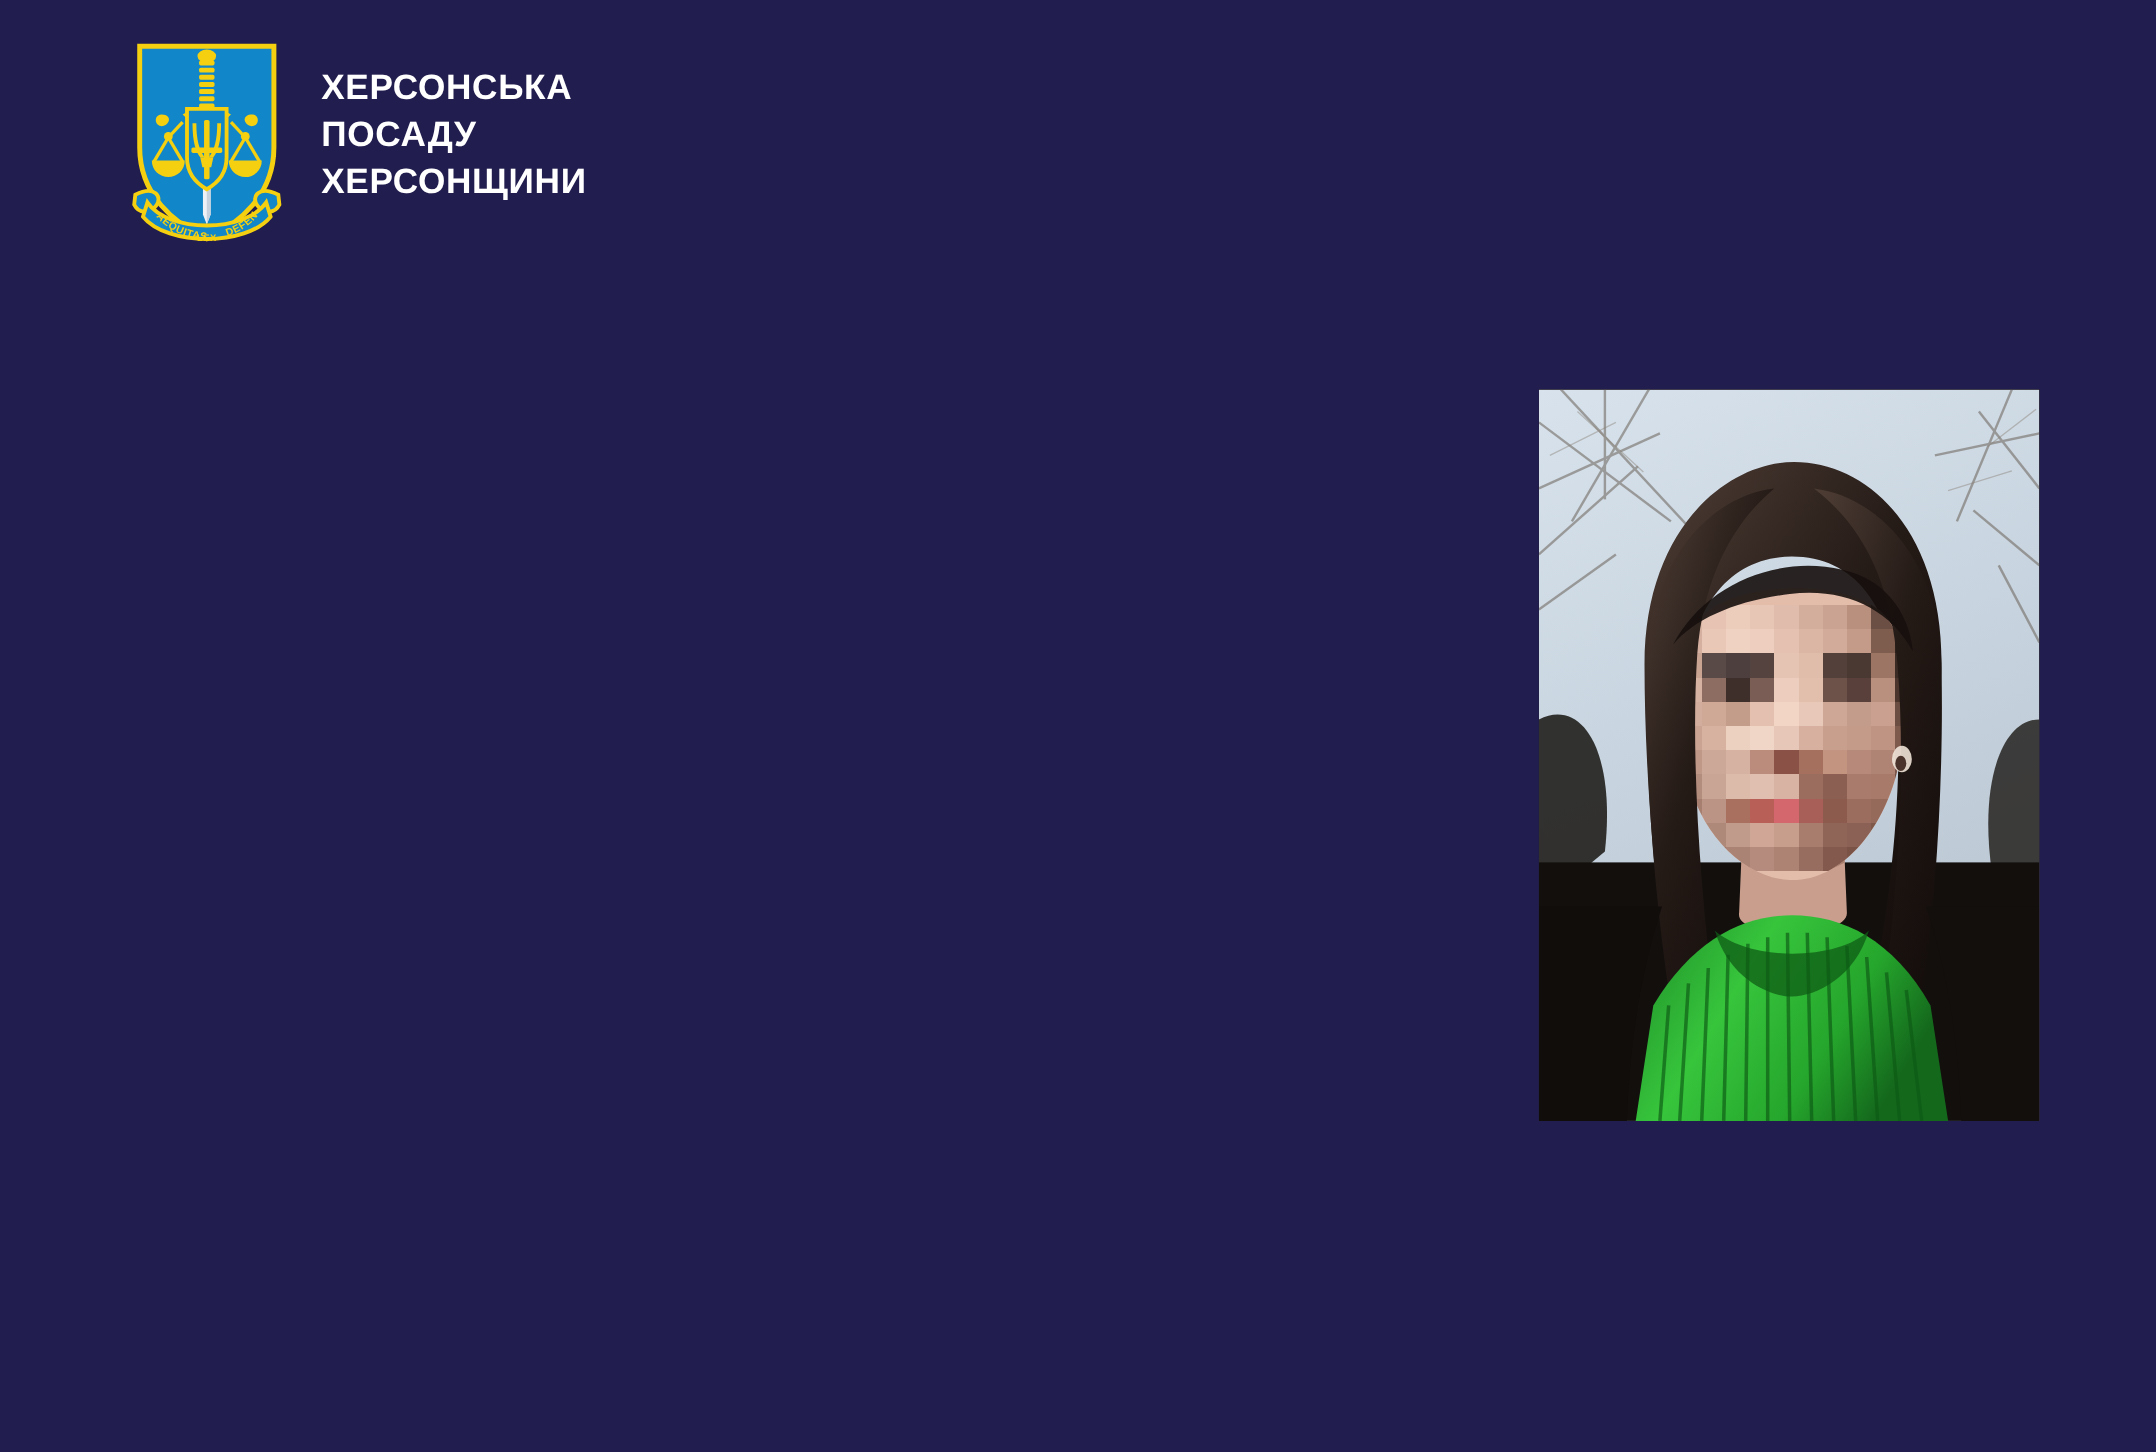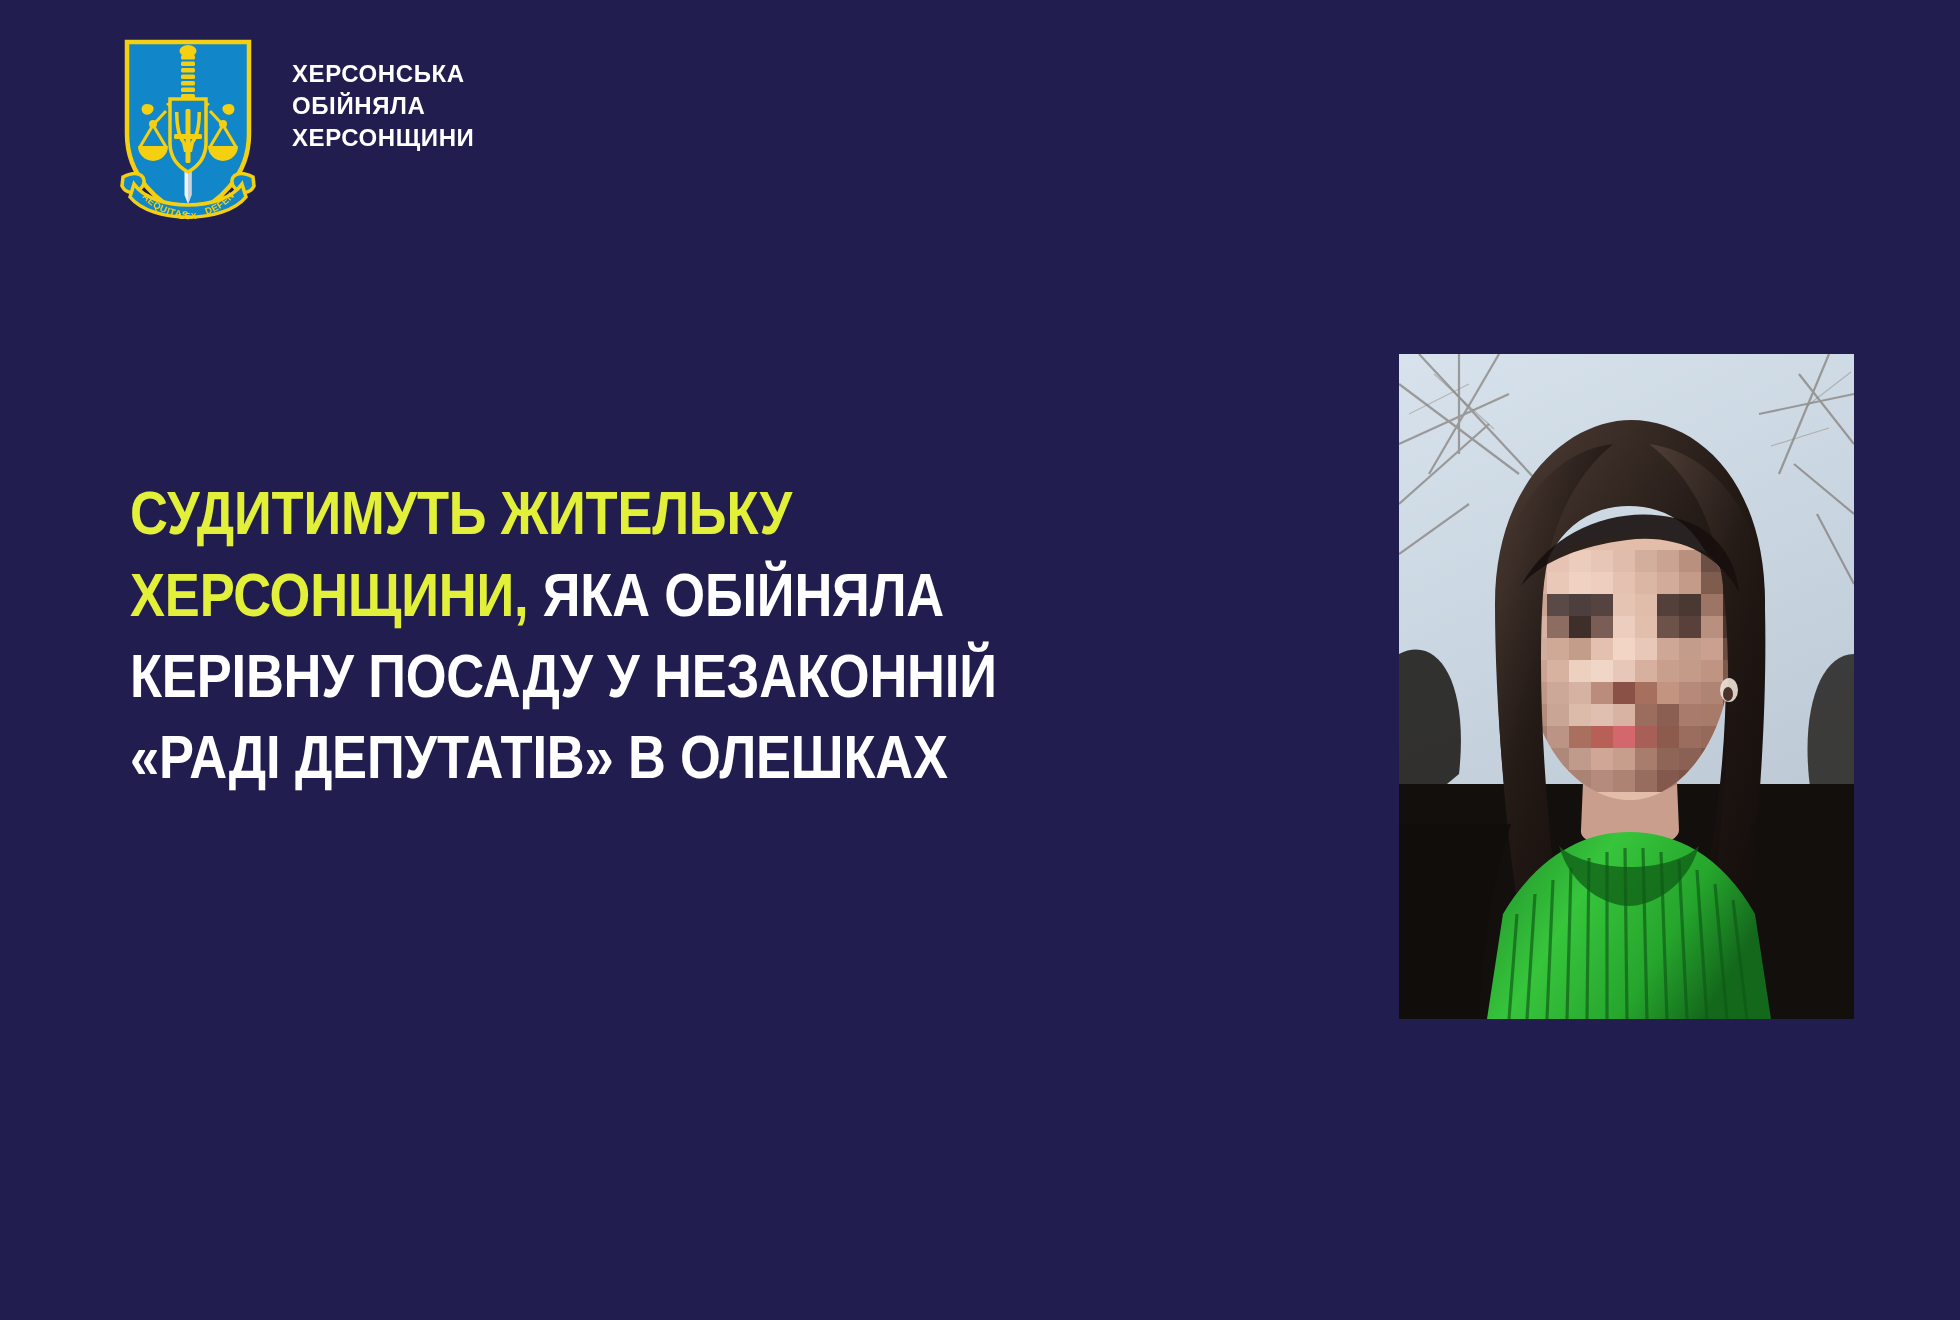--- a/index.html
+++ b/index.html
@@ -35,21 +35,21 @@
     height: 188px;
     flex: 0 0 auto;
     display: block;
   }
 
   #logo-text {
     margin-left: 34px;
     margin-top: 22px;
     color: #ffffff;
     font-weight: bold;
-    font-size: 24px;
+    font-size: 32px;
     line-height: 1.33;
     letter-spacing: 0.6px;
   }
   .logo-line {
     display: block;
     white-space: nowrap;
   }
 
   
   #headline {
@@ -151,39 +151,25 @@
         </text>
         <text>
           <textPath href="#mottoPathR" startOffset="34%">DEFENSIO</textPath>
         </text>
         <text x="140" y="366" text-anchor="middle" font-size="17">LEX</text>
       </g>
     </svg>
 
     <div id="logo-text">
       <span class="logo-line">ХЕРСОНСЬКА</span>
-      <span class="logo-line">ОБІЙНЯЛА</span>
+      <span class="logo-line">ПОСАДУ</span>
       <span class="logo-line">ХЕРСОНЩИНИ</span>
     </div>
   </div>
 
-  <h1 id="headline">
-    <span class="hl-line">
-      <span class="hl-accent">СУДИТИМУТЬ ЖИТЕЛЬКУ</span>
-    </span>
-    <span class="hl-line">
-      <span class="hl-accent">ХЕРСОНЩИНИ,</span><span class="hl-plain"> ЯКА ОБІЙНЯЛА</span>
-    </span>
-    <span class="hl-line">
-      <span class="hl-plain">КЕРІВНУ ПОСАДУ У НЕЗАКОННІЙ</span>
-    </span>
-    <span class="hl-line">
-      <span class="hl-plain">«РАДІ ДЕПУТАТІВ» В ОЛЕШКАХ</span>
-    </span>
-  </h1>
 
   <div id="photo">
     <svg viewBox="0 0 455 665" preserveAspectRatio="none">
       <defs>
         <linearGradient id="skyG" x1="0" y1="0" x2="0.3" y2="1">
           <stop offset="0" stop-color="#d7e2ec"></stop>
           <stop offset="1" stop-color="#b9c6d2"></stop>
         </linearGradient>
         <linearGradient id="hairG" x1="0.1" y1="0" x2="0.9" y2="1">
           <stop offset="0" stop-color="#4b3b33"></stop>

